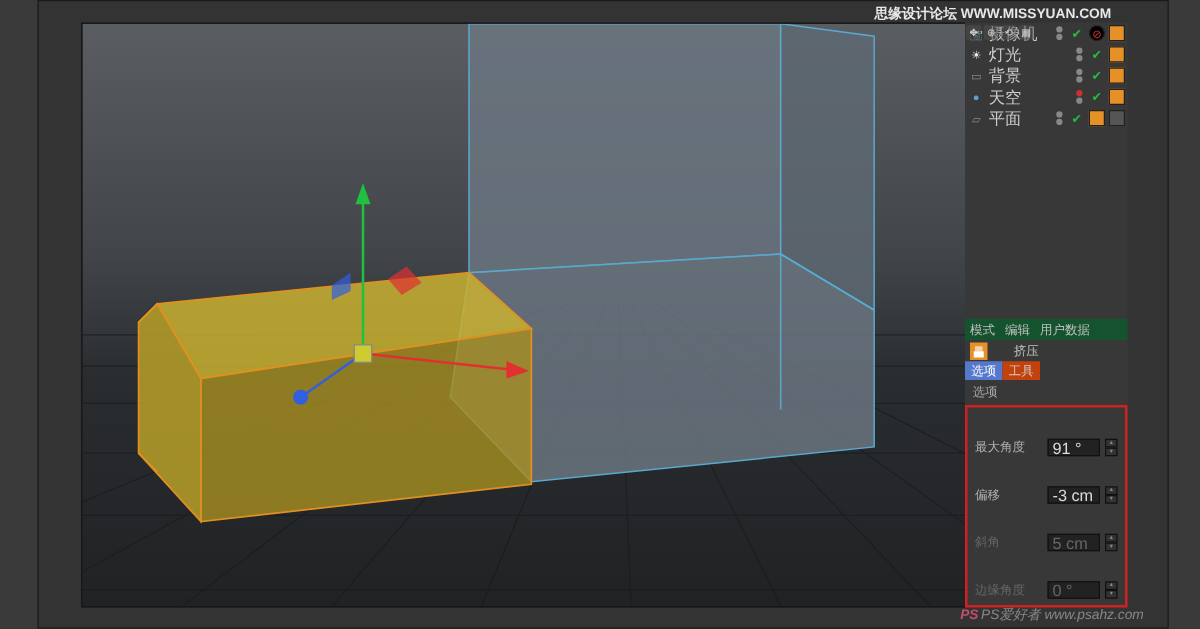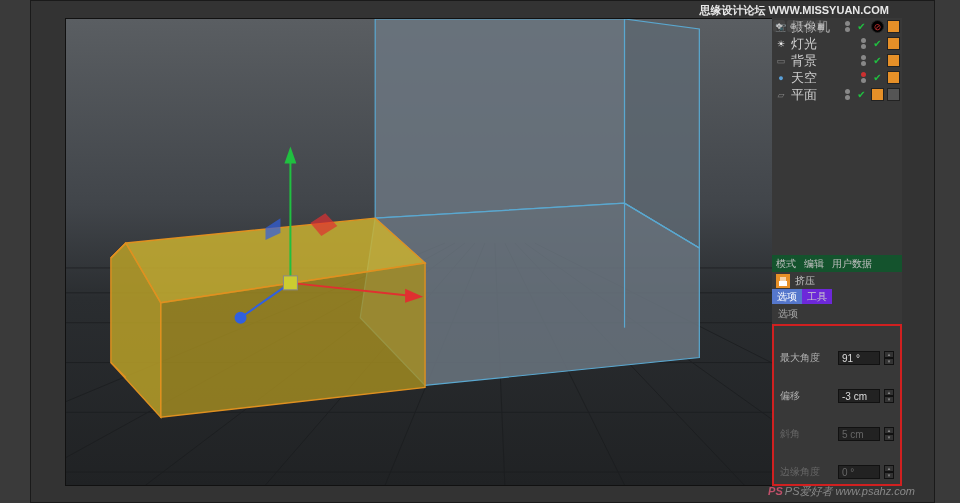--- a/index.html
+++ b/index.html
@@ -133,35 +133,35 @@
     align-items:center;
     padding: 0 4px;
     gap: 8px;
     font-size: 10px;
   }
   .attr-tool {
     display: flex;
     align-items: center;
     height: 17px;
     padding: 2px 4px;
-    gap: 5px;
+    gap: 21px;
   }
   .tool-icon {
     width: 14px; height: 14px;
     background: #e69028;
     display:flex;align-items:center;justify-content:center;
   }
   .subtab-row {
     display: flex;
     height: 15px;
   }
   .subtab {
     padding: 1px 5px;
     font-size: 10px;
-    background: #6d28d9;
+    background: #c2410c;
     color: #ccc;
   }
   .subtab.active { background: #5577cc; color: #fff; }
   .section-label {
     padding: 3px 6px;
     font-size: 10px;
     color: #aaa;
   }
   .highlight-box {
     border: 2px solid #d02020;
@@ -182,21 +182,21 @@
     white-space: nowrap;
     overflow: hidden;
   }
   .attr-label.dim { color: #666; }
   .attr-input {
     flex: 1;
     height: 14px;
     background: #222;
     border: 1px solid #111;
     color: #ddd;
-    font-size: 10px;
+    font-size: 13px;
     padding: 0 3px;
     display:flex;align-items:center;
   }
   .attr-input.dim { color:#666; }
   .spinner {
     width: 10px;
     height: 14px;
     display:flex;flex-direction:column;
   }
   .spinner div {

